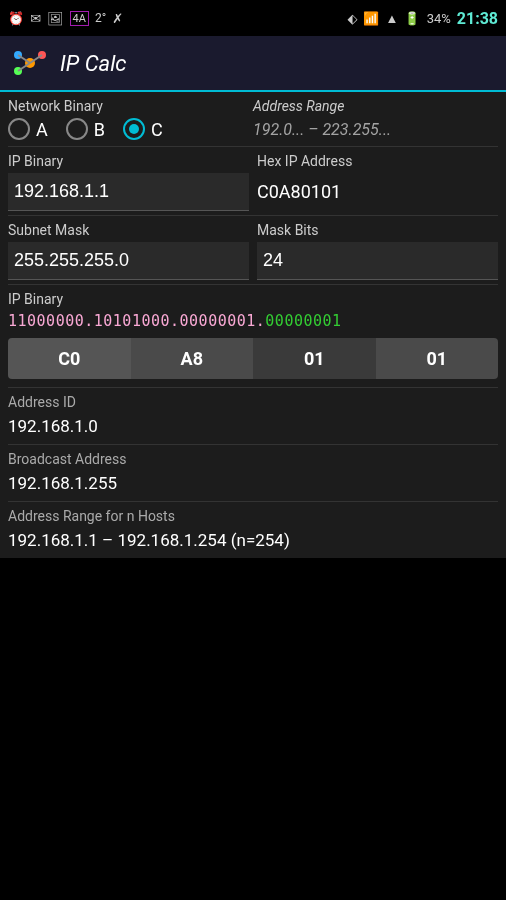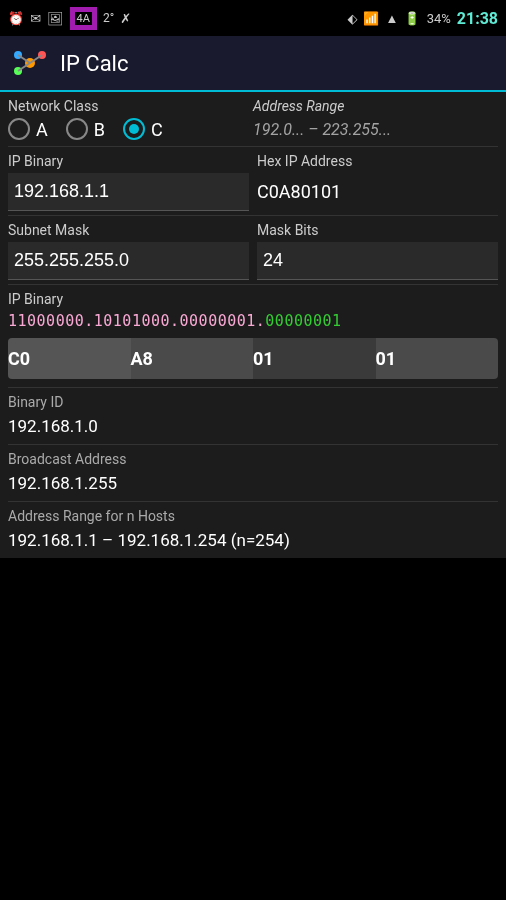--- a/index.html
+++ b/index.html
@@ -56,20 +56,21 @@
       gap: 12px;
     }
     .app-logo {
       width: 36px;
       height: 36px;
     }
     .app-title {
       font-size: 22px;
       font-weight: 400;
       color: #fff;
+      font-style: italic;
     }
 
     
     #main {
       background: #1c1c1c;
       width: 100%;
       padding: 0;
     }
 
     
@@ -183,20 +184,21 @@
 
     
     .hex-segments {
       display: flex;
       margin: 6px 0 4px 0;
       border-radius: 4px;
       overflow: hidden;
     }
     .hex-seg {
       flex: 1;
+      text-align: center;
       padding: 10px 0;
       font-size: 18px;
       font-weight: bold;
       color: #fff;
       background: #3a3a3a;
     }
     .hex-seg:nth-child(odd) {
       background: #3a3a3a;
     }
     .hex-seg:nth-child(even) {
@@ -226,21 +228,21 @@
 
 <div id="status-bar">
   <div class="status-left">
 
     <span class="status-icon">⏰</span>
 
     <span class="status-icon">✉</span>
 
     <span class="status-icon">🖼</span>
 
-    <span class="status-icon" style="font-size:11px;border:5px solid #a21caf;padding:0 2px;">4A</span>
+    <span class="status-icon" style="font-size:11px;border:1px solid #a21caf;padding:0 2px;">4A</span>
 
     <span class="status-icon" style="font-size:12px;">2°</span>
 
     <span class="status-icon">✗</span>
   </div>
   <div class="status-right">
     <span class="status-icon">⬖</span>
     <span class="status-icon">📶</span>
     <span class="status-icon">▲</span>
     <span class="status-icon">🔋</span>
@@ -260,21 +262,21 @@
     <line x1="18" y1="18" x2="30" y2="10" stroke="#888" stroke-width="2"></line>
     <line x1="18" y1="18" x2="6" y2="26" stroke="#888" stroke-width="2"></line>
   </svg>
   <span class="app-title">IP Calc</span>
 </div>
 
 <div id="main">
 
   <div id="network-class-section">
     <div class="network-class-left">
-      <div class="field-label">Network Class</div>
+      <div class="field-label">Network Binary</div>
       <div class="radio-row">
         <div class="radio-btn"></div>
         <span class="radio-label">A</span>
         <div class="radio-btn"></div>
         <span class="radio-label">B</span>
         <div class="radio-btn selected"></div>
         <span class="radio-label">C</span>
       </div>
     </div>
     <div class="network-class-right">
@@ -321,21 +323,21 @@
       <div class="hex-seg first">C0</div>
       <div class="hex-seg">A8</div>
       <div class="hex-seg">01</div>
       <div class="hex-seg">01</div>
     </div>
   </div>
 
   <div class="divider"></div>
 
   <div class="result-section">
-    <div class="result-label">Binary ID</div>
+    <div class="result-label">Address ID</div>
     <div class="result-value">192.168.1.0</div>
   </div>
 
   <div class="divider"></div>
 
   <div class="result-section">
     <div class="result-label">Broadcast Address</div>
     <div class="result-value">192.168.1.255</div>
   </div>
 

